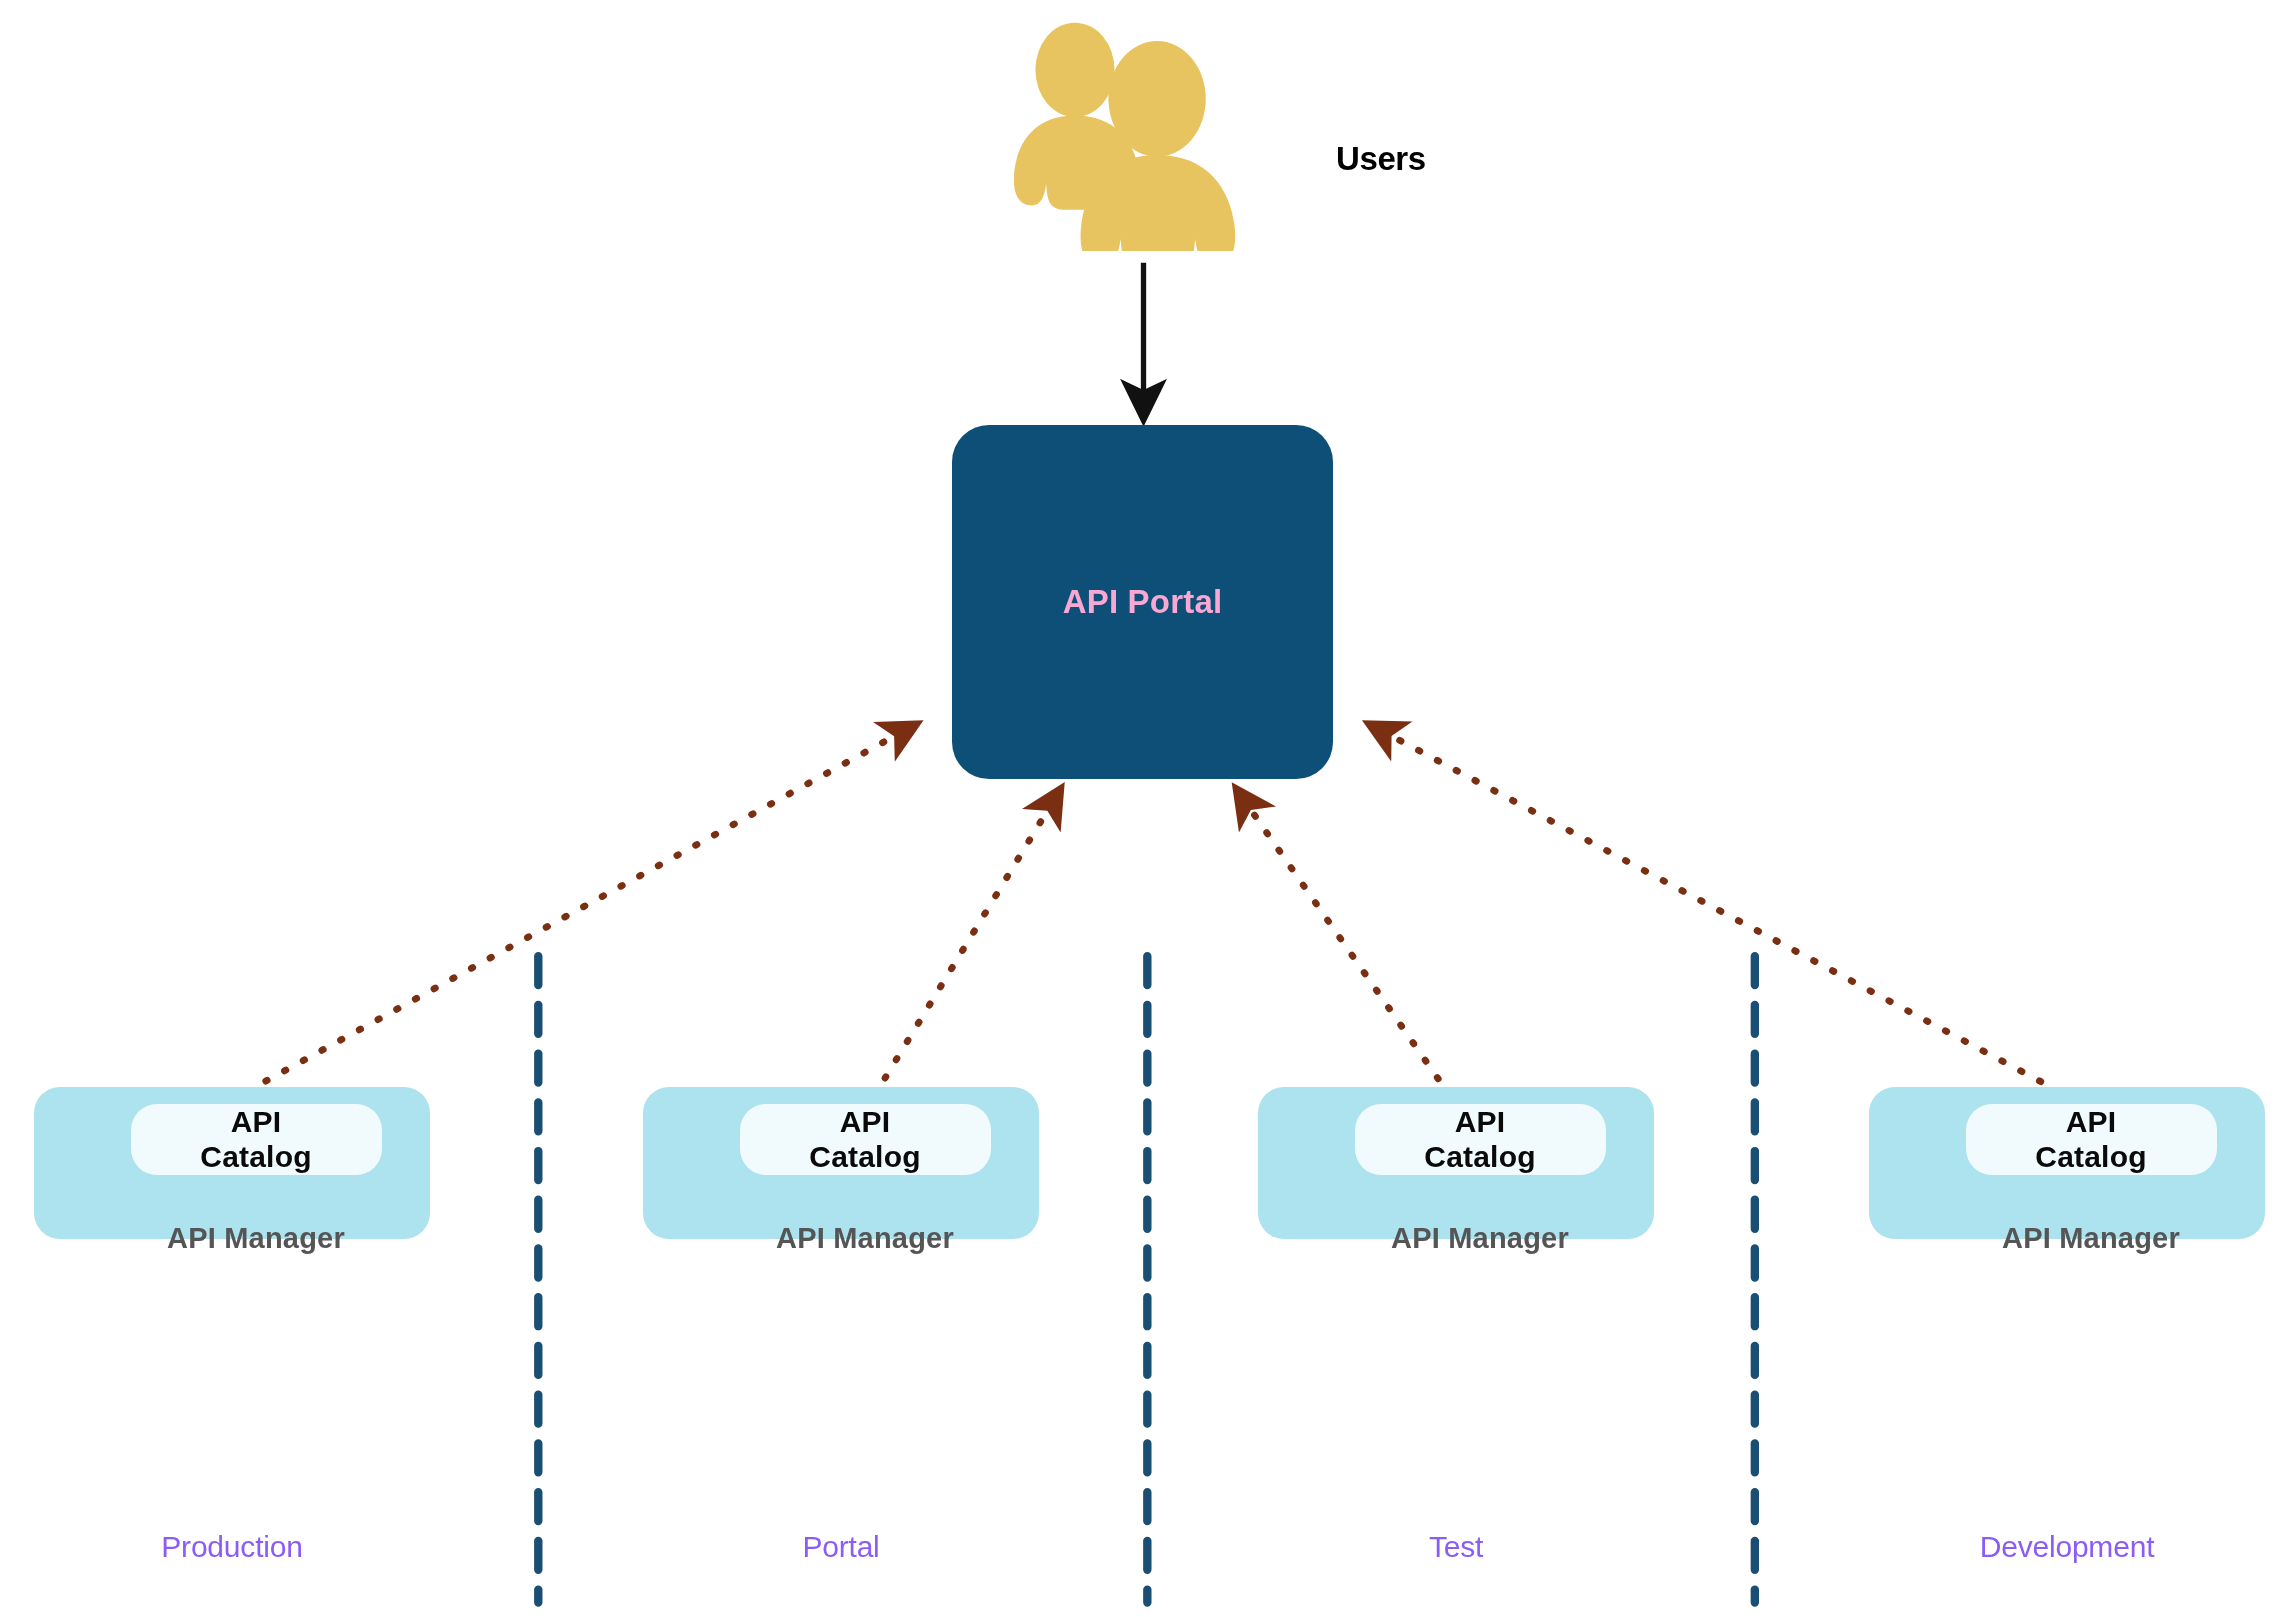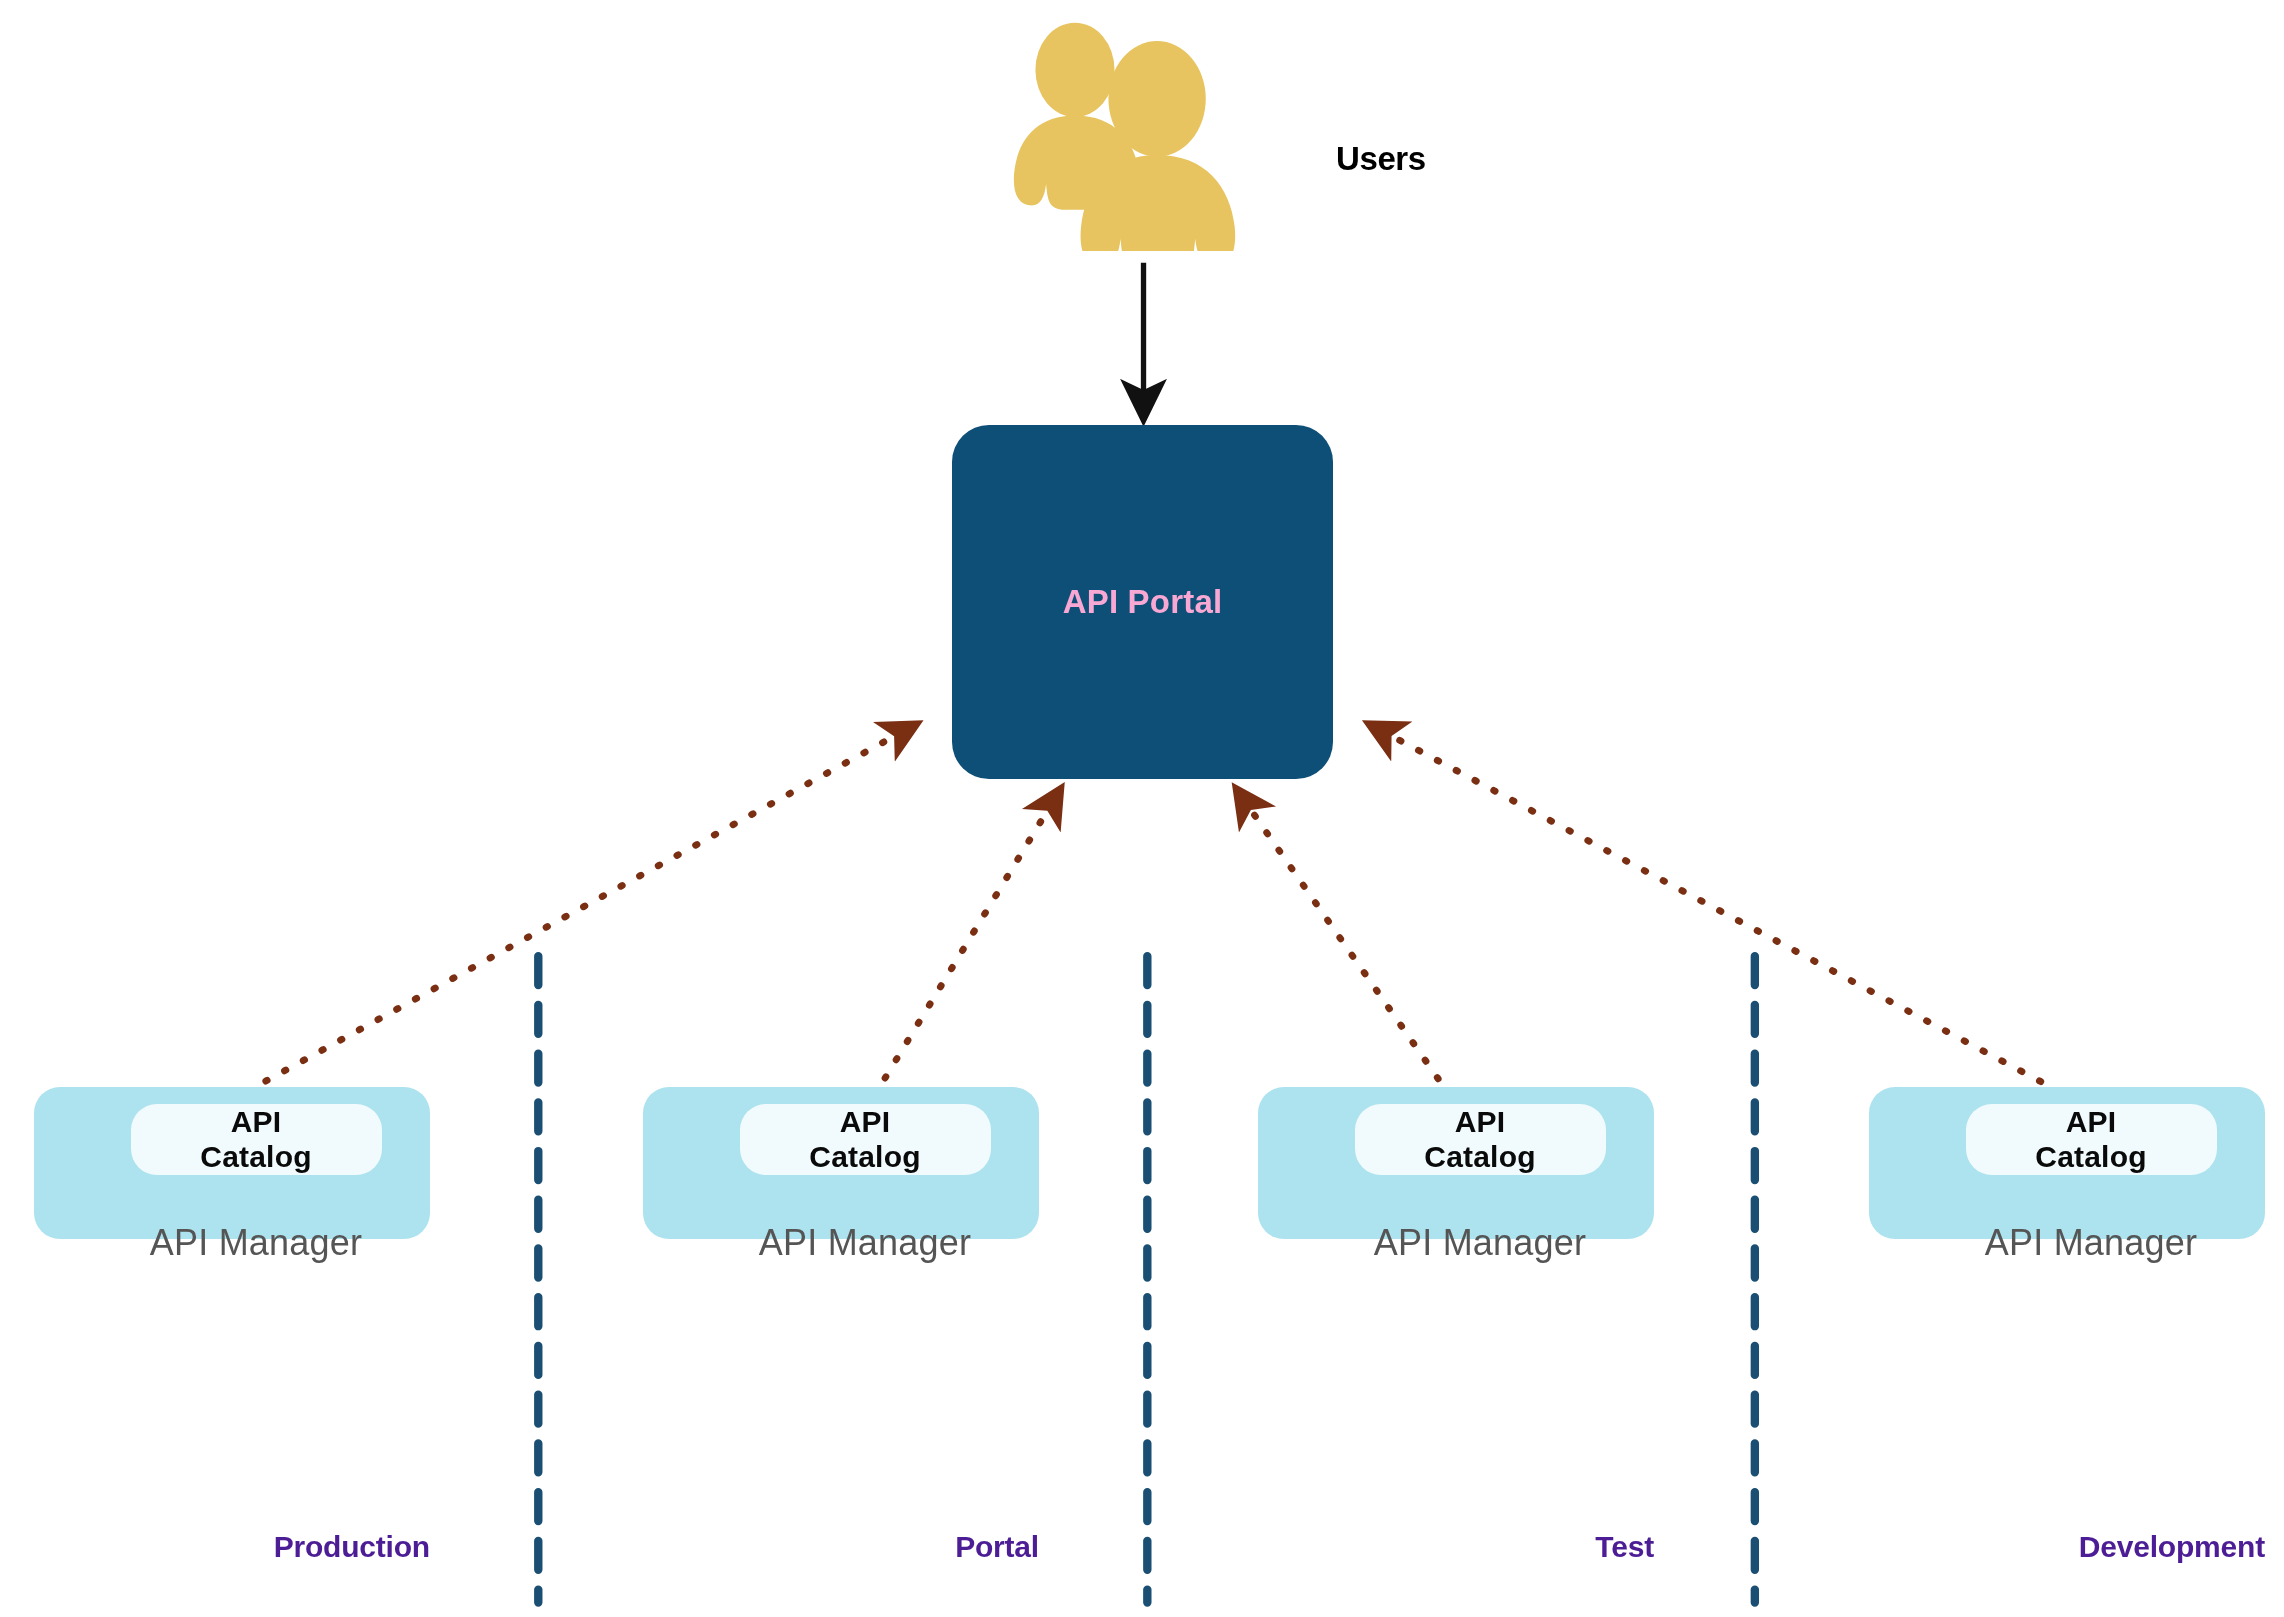--- a/index.html
+++ b/index.html
@@ -76,33 +76,33 @@
     justify-content: center;
     line-height: 1.18;
   }
   .catalog-line {
     font-size: 30px;
     font-weight: bold;
     color: #0a0a0a;
     letter-spacing: 0.2px;
   }
   .manager-label {
-    font-size: 36px;
-    font-weight: normal;
+    font-size: 29px;
+    font-weight: bold;
     color: #555555;
     letter-spacing: 0.2px;
   }
   .env-label {
     position: absolute;
     top: 1530px;
     width: 396px;
-    text-align: right;
+    text-align: center;
     font-size: 30px;
-    font-weight: bold;
-    color: #4c1d95;
+    font-weight: normal;
+    color: #8b5cf6;
     letter-spacing: -0.2px;
   }
   
   .manager-container {
     position: absolute;
     top: 1087px;
     box-sizing: border-box;
     width: 396px;
     height: 152px;
     background: #ade2ef;

